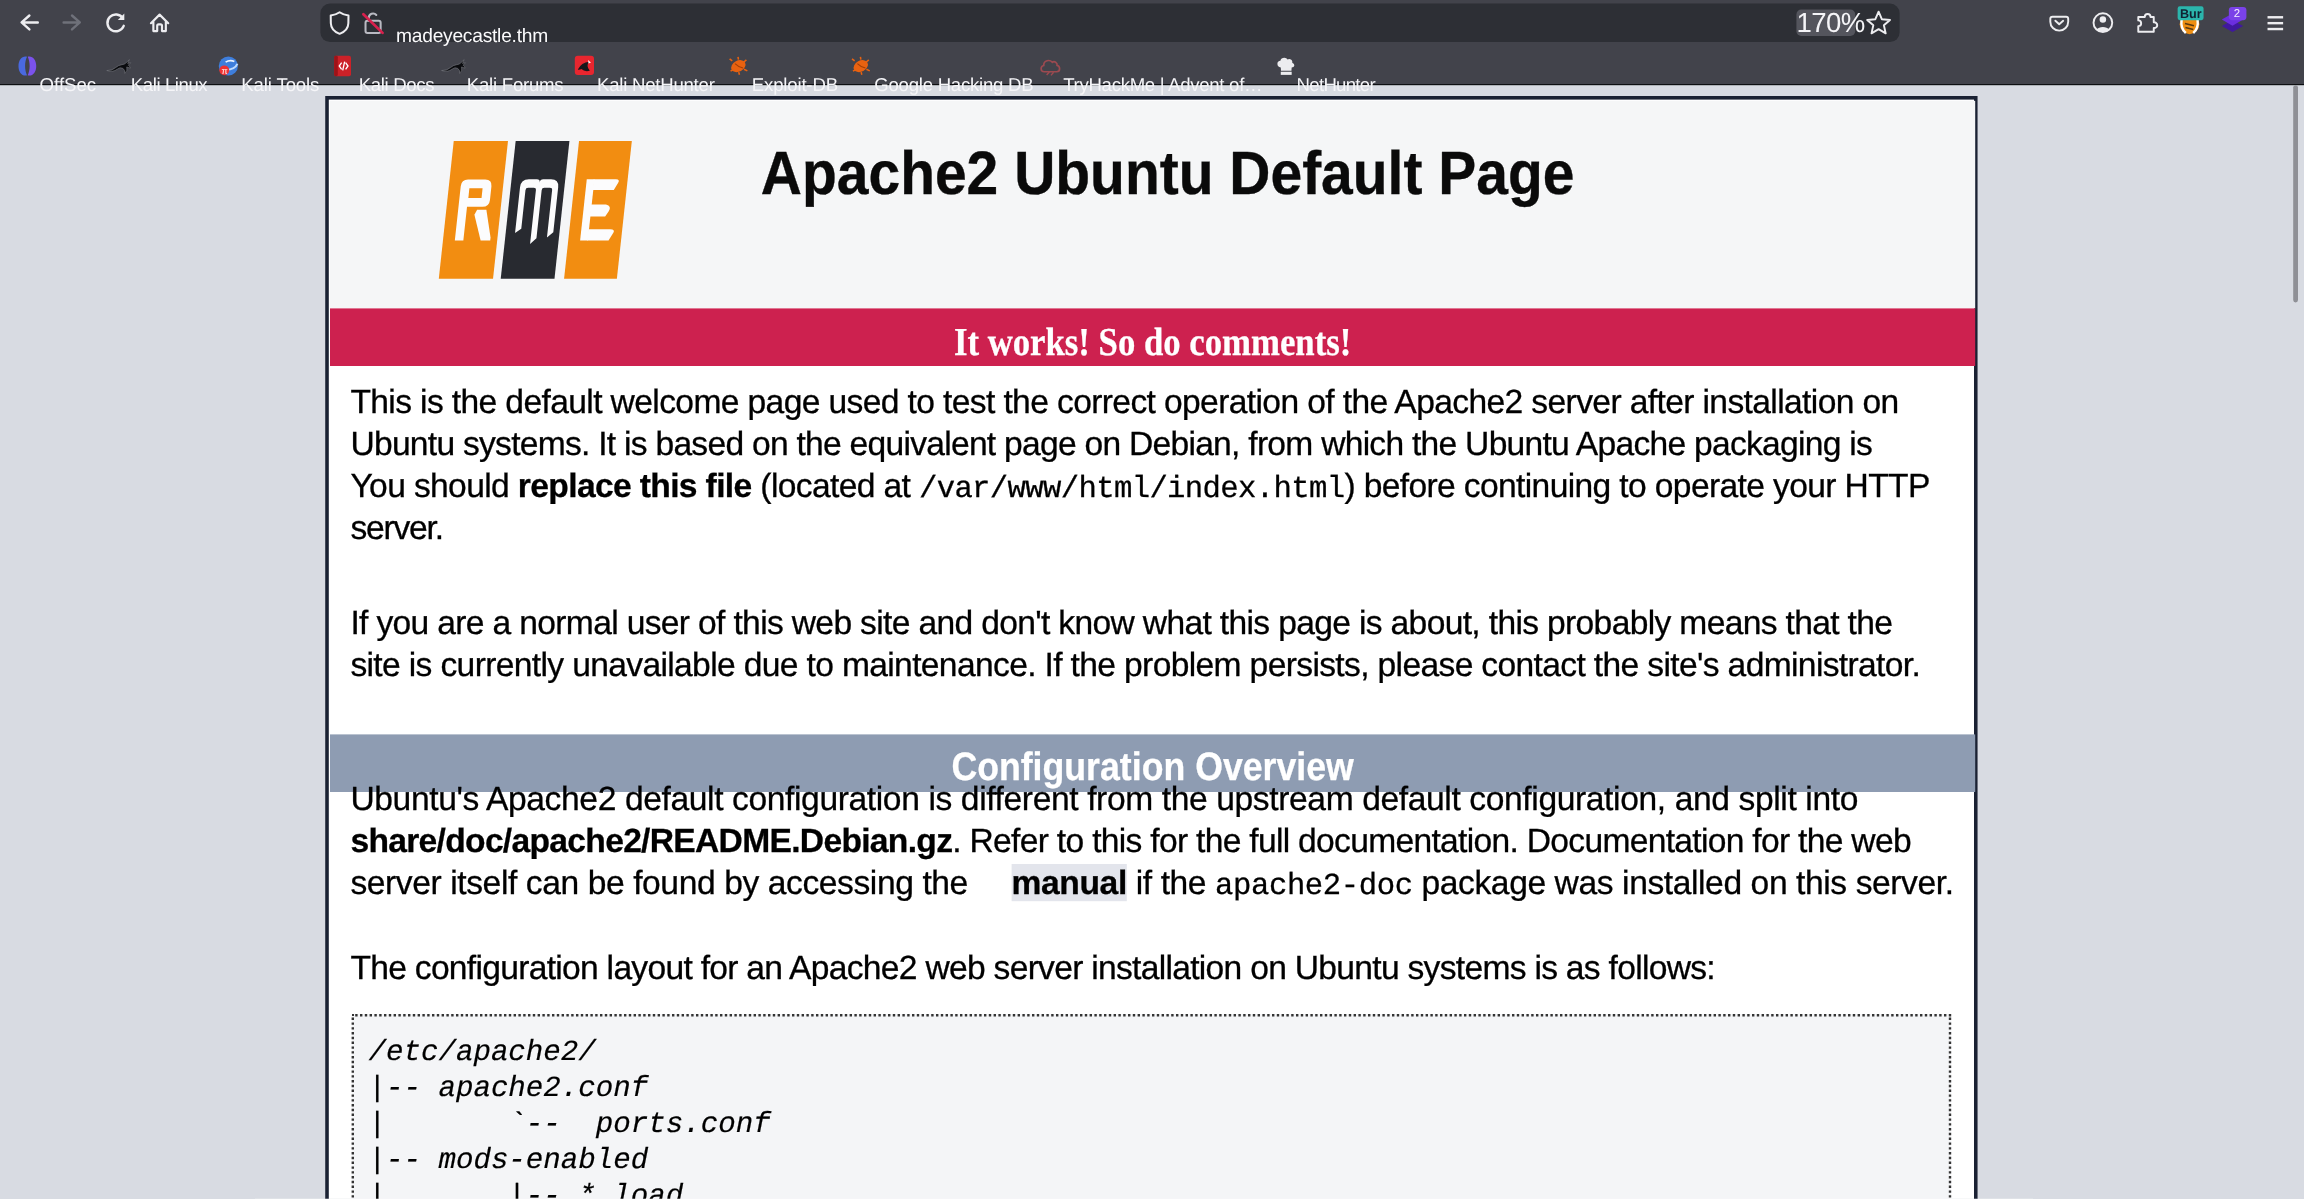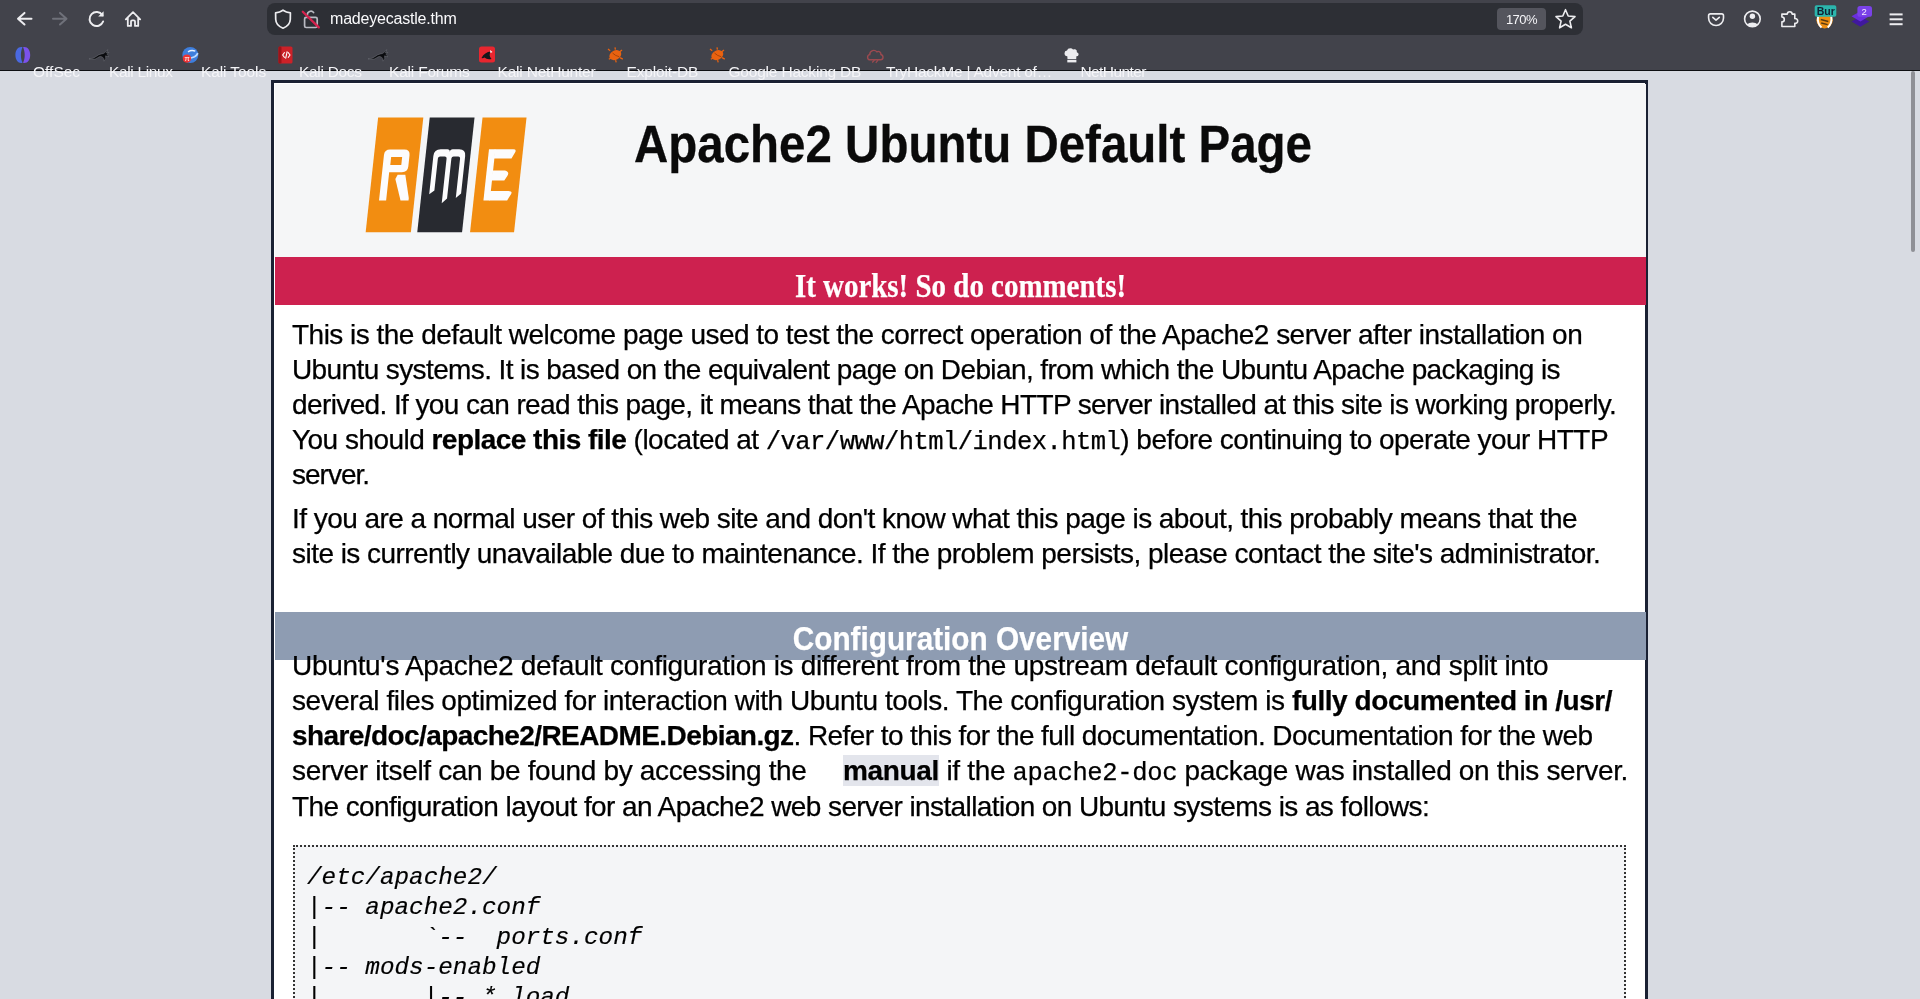--- a/index.html
+++ b/index.html
@@ -1,22 +1,22 @@
 <!DOCTYPE html>
 <html><head>
 <meta charset="utf-8">
 <style>
   html,body{margin:0;padding:0;}
   body{width:1920px;height:999px;position:relative;overflow:hidden;background:#D8DBE2;font-family:"Liberation Sans",sans-serif;}
   .abs{position:absolute;}
   #chrome{left:0;top:0;width:1920px;height:70px;background:#42434B;}
   #sep{left:0;top:70px;width:1920px;height:1px;background:#0E0F12;}
   #urlbar{left:267px;top:3px;width:1316px;height:32px;background:#2D2F35;border-radius:8px;}
-  #urltext{left:330px;top:0px;height:38px;line-height:38px;font-size:16px;letter-spacing:-0.2px;color:#FAFAFC;}
-  #pill{left:1497px;top:8px;width:49px;height:22px;background:#54555D;border-radius:4px;color:#F5F5F8;font-size:13px;letter-spacing:-0.5px;text-align:center;line-height:23px;}
+  #urltext{left:330px;top:12px;height:38px;line-height:38px;font-size:16px;letter-spacing:-0.2px;color:#FAFAFC;}
+  #pill{left:1497px;top:8px;width:49px;height:22px;background:#54555D;border-radius:4px;color:#F5F5F8;font-size:23px;letter-spacing:-0.5px;text-align:center;line-height:23px;}
   .bmt{position:absolute;top:56px;height:30px;line-height:31px;font-size:15.5px;color:#F5F5F8;white-space:pre;}
   #page{left:271px;top:80px;width:1371px;height:919px;background:#FFFFFF;border:3.5px solid #1A2133;}
   #phead{left:274.5px;top:84px;width:1371px;height:173px;background:#F5F6F7;}
   #title{left:634px;top:115.2px;font-weight:bold;font-size:51px;color:#0A0A0A;white-space:pre;transform:scaleX(0.931);transform-origin:left top;-webkit-text-stroke:0.3px #0A0A0A;}
   #redband{left:274.5px;top:257px;width:1371px;height:48px;background:#CD214F;font-family:Liberation Serif, serif;}
   #grayband{left:274.5px;top:612px;width:1371px;height:48px;background:#8E9CB2;}
   .bandtext{width:1371px;text-align:center;font-weight:bold;font-size:33px;color:#FFFFFF;line-height:48px;height:48px;-webkit-text-stroke:0.25px #FFF;}
   .para{left:292px;font-size:28px;line-height:35px;color:#000;-webkit-text-stroke:0.25px #000;}
   .l{display:block;white-space:pre;}
   .para tt{font-family:"Liberation Mono",monospace;font-size:25.5px;line-height:28px;margin-top:41px;}
@@ -166,31 +166,29 @@
 <div class="abs" id="title">Apache2 Ubuntu Default Page</div>
 <div class="abs" id="redband">
     <div class="bandtext" style="padding-top:5px;transform:scaleX(0.877);transform-origin:center top;">It works! So do comments!</div>
   </div>
 <div class="abs" id="grayband">
     <div class="bandtext" style="padding-top:3px;transform:scaleX(0.901);transform-origin:center top;">Configuration Overview</div>
   </div>
 <div class="abs para" id="p1" style="top:317.4px">
 <span class="l" id="p1l1" style="letter-spacing:-0.52px">This is the default welcome page used to test the correct operation of the Apache2 server after installation on</span>
 <span class="l" id="p1l2" style="letter-spacing:-0.61px">Ubuntu systems. It is based on the equivalent page on Debian, from which the Ubuntu Apache packaging is</span>
-<span class="l" id="p1l3" style="letter-spacing:-0.61px">derived. If you can read this page, it means that the Apache HTTP server installed at this site is working properly.</span>
 <span class="l" id="p1l4" style="letter-spacing:-0.53px">You should <b>replace this file</b> (located at <tt>/var/www/html/index.html</tt>) before continuing to operate your HTTP</span>
 <span class="l" id="p1l5" style="letter-spacing:-1.0px">server.</span>
 </div>
 <div class="abs para" id="p2" style="top:500.9px">
 <span class="l" id="p2l1" style="letter-spacing:-0.55px">If you are a normal user of this web site and don't know what this page is about, this probably means that the</span>
 <span class="l" id="p2l2" style="letter-spacing:-0.54px">site is currently unavailable due to maintenance. If the problem persists, please contact the site's administrator.</span>
 </div>
 <div class="abs para" id="cp" style="top:647.7px">
 <span class="l" id="cpl1" style="letter-spacing:-0.32px">Ubuntu's Apache2 default configuration is different from the upstream default configuration, and split into</span>
-<span class="l" id="cpl2" style="letter-spacing:-0.45px">several files optimized for interaction with Ubuntu tools. The configuration system is <b>fully documented in /usr/</b></span>
 <span class="l" id="cpl3" style="letter-spacing:-0.58px"><b>share/doc/apache2/README.Debian.gz</b>. Refer to this for the full documentation. Documentation for the web</span>
 <span class="l" id="cpl4" style="letter-spacing:-0.34px">server itself can be found by accessing the <span id="manual">manual</span> if the <tt>apache2-doc</tt> package was installed on this server.</span>
 </div>
 <div class="abs para" id="tl" style="top:789px">
 <span class="l" id="tll1" style="letter-spacing:-0.59px">The configuration layout for an Apache2 web server installation on Ubuntu systems is as follows:</span>
 </div>
 <div class="abs" id="prebox"></div>
 <div class="abs" id="pretext">/etc/apache2/
 |-- apache2.conf
 |       `--  ports.conf

